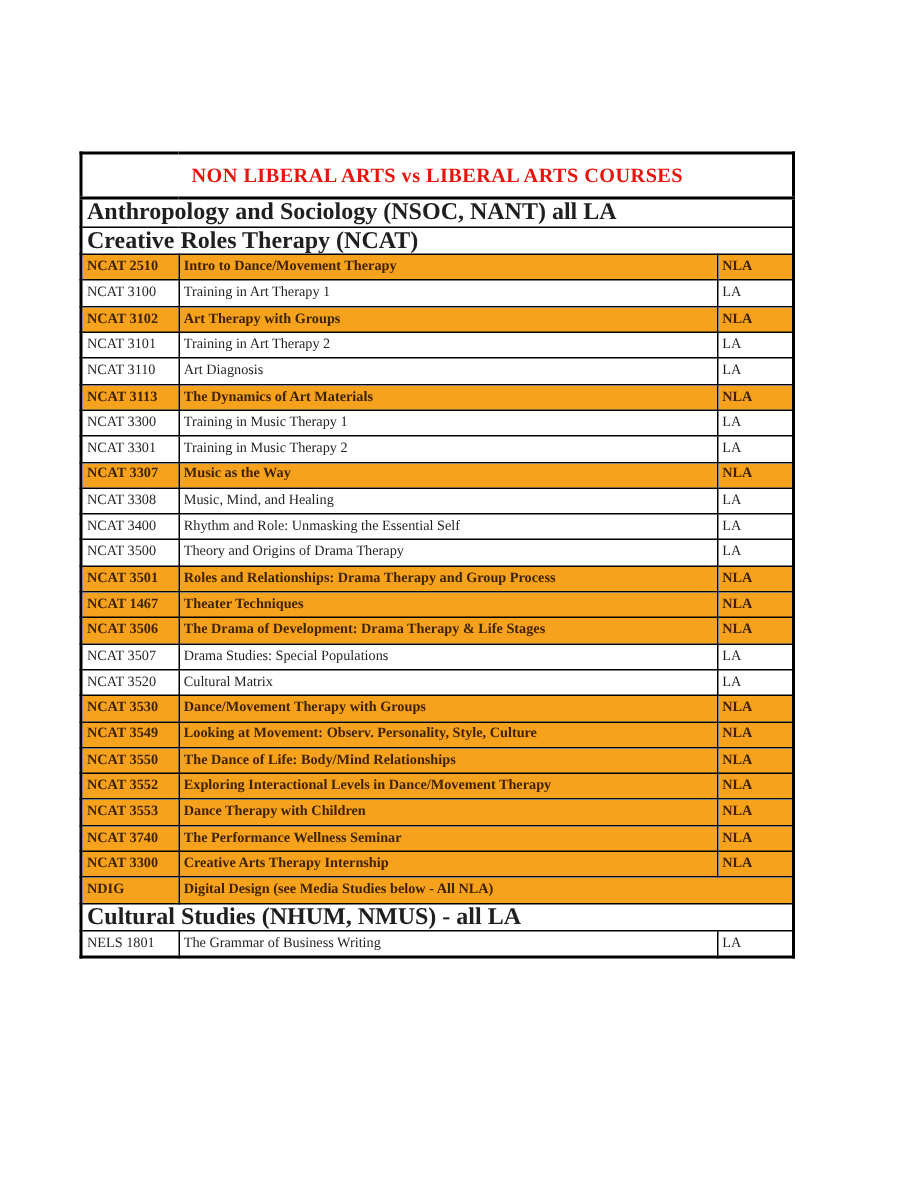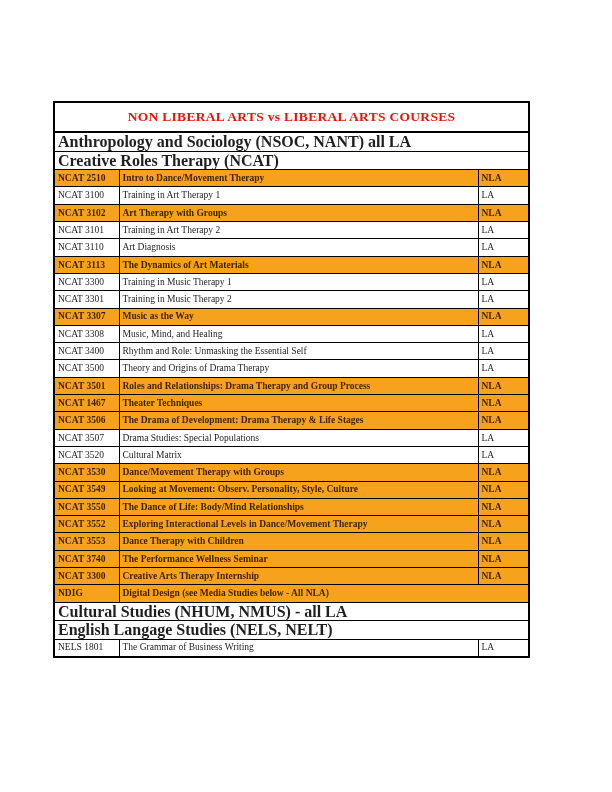--- a/index.html
+++ b/index.html
@@ -201,23 +201,20 @@
           <td>Creative Arts Therapy Internship</td>
           <td>NLA</td>
         </tr>
         <tr class="data-row hl">
           <td>NDIG</td>
           <td colspan="2">Digital Design (see Media Studies below - All NLA)</td>
         </tr>
         <tr class="data-row section-row">
           <td colspan="3">Cultural Studies (NHUM, NMUS) - all LA</td>
         </tr>
-        <tr class="data-row section-row">
-          <td colspan="3">English Langage Studies (NELS, NELT)</td>
-        </tr>
         <tr class="data-row">
           <td>NELS 1801</td>
           <td>The Grammar of Business Writing</td>
           <td>LA</td>
         </tr>
       </tbody>
   </table>
 </div>
 
 </body></html>

